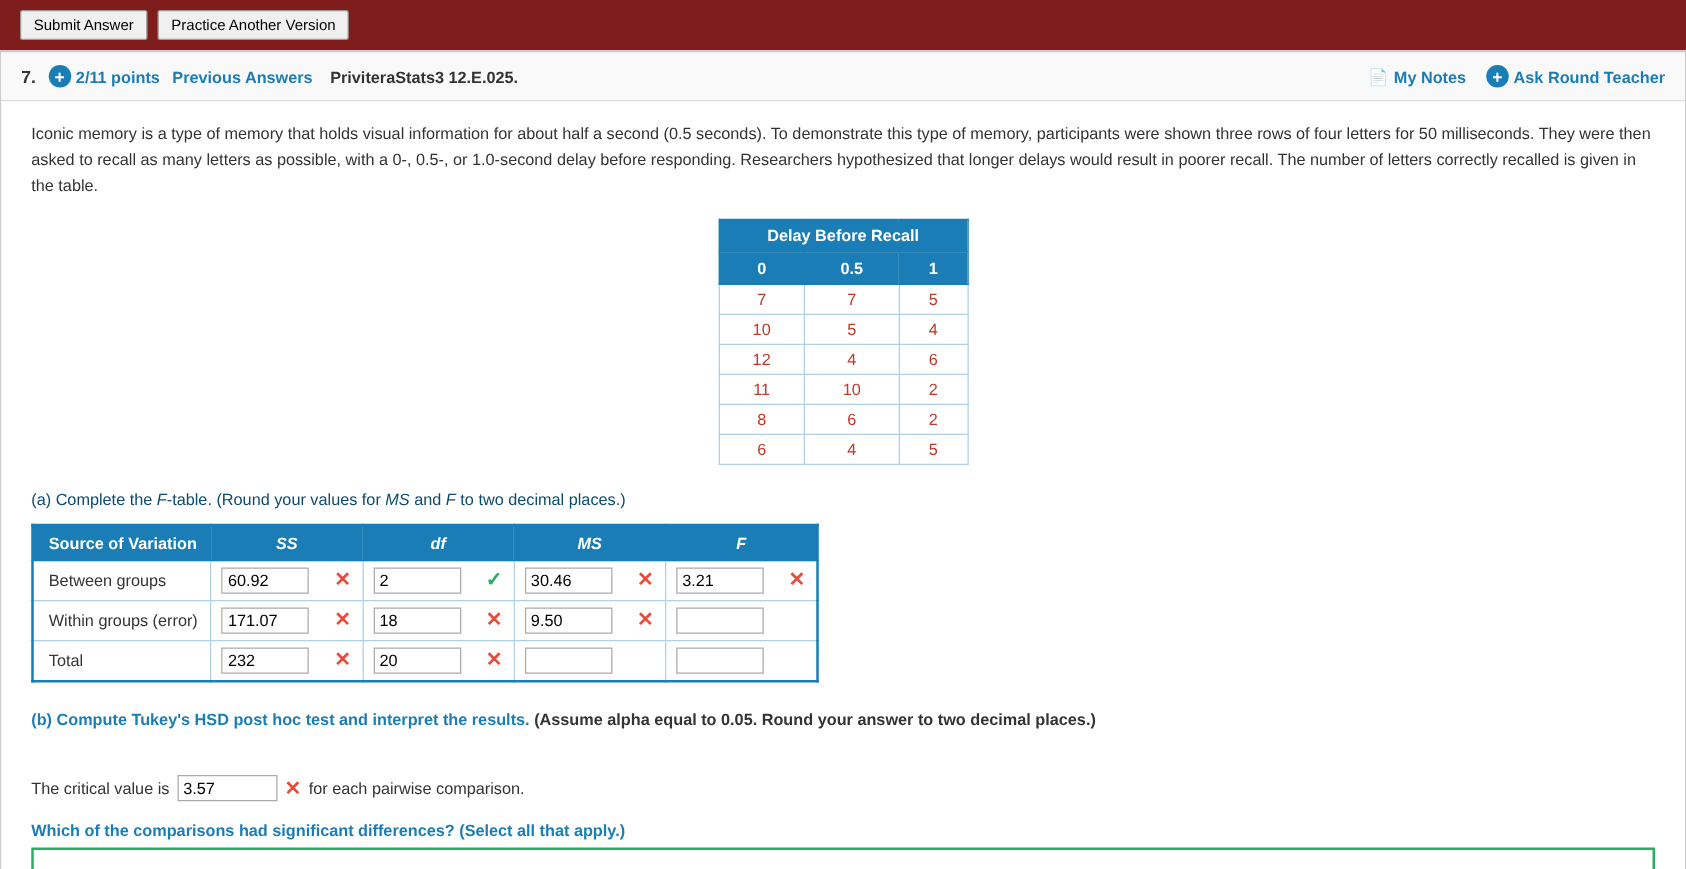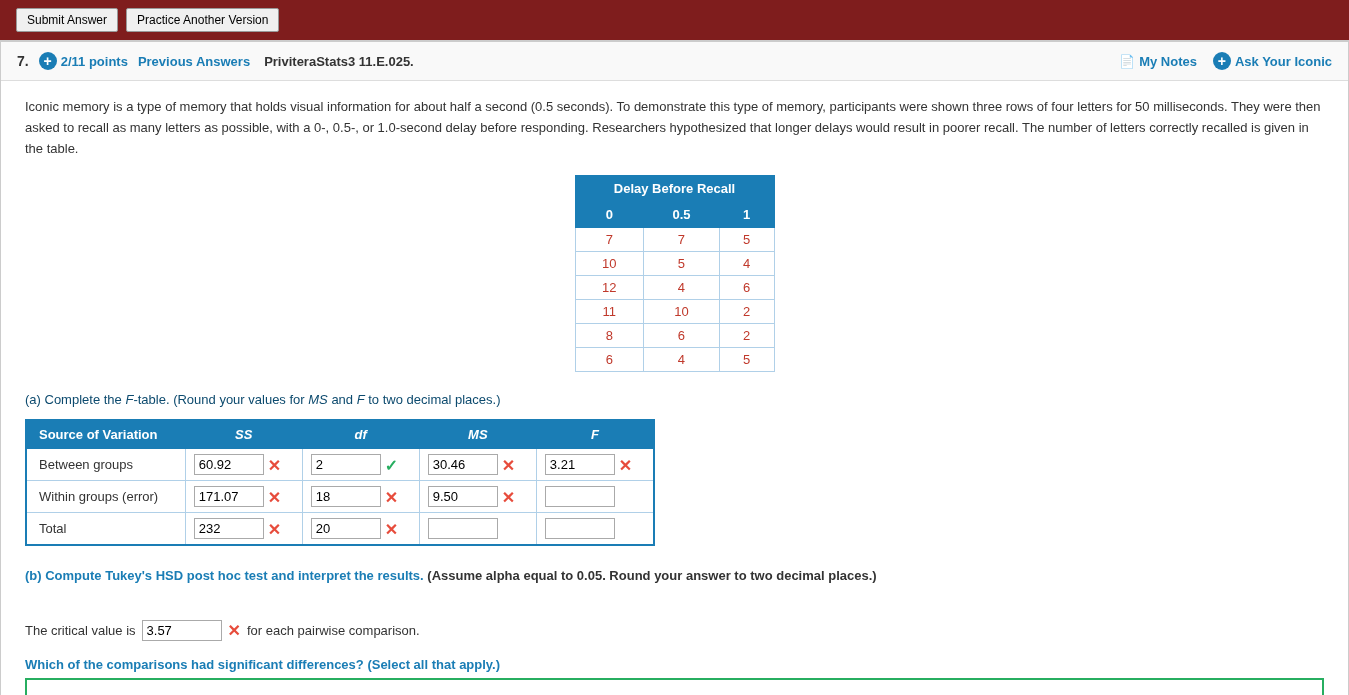--- a/index.html
+++ b/index.html
@@ -161,22 +161,22 @@
       padding-left: 12px;
       color: #333;
       background: #fff;
     }
     .f-table tbody tr {
       background: #fff;
     }
 
     .input-cell {
       display: flex;
-      align-items: flex-end;
-      gap: 4px;
+      align-items: flex-start;
+      gap: 20px;
     }
     .answer-input {
       width: 70px;
       border: 1px solid #aaa;
       padding: 2px 4px;
       font-size: 13px;
     }
     .x-icon {
       color: #e74c3c;
       font-size: 16px;
@@ -237,29 +237,29 @@
 
 <div class="question-container">
 
   <div class="question-header">
     <span class="question-num">7.</span>
     <span class="points-badge">
       <span class="circle-plus">+</span>
       <span>2/11 points</span>
     </span>
     <span class="prev-answers">Previous Answers</span>
-    <span class="problem-id">PriviteraStats3 11.E.025.</span>
+    <span class="problem-id">PriviteraStats3 12.E.025.</span>
     <div class="header-right">
       <a class="my-notes-link">
         <span>📄</span>
         <span>My Notes</span>
       </a>
       <a class="ask-teacher-link">
         <span class="circle-plus">+</span>
-        <span>Ask Your Iconic</span>
+        <span>Ask Round Teacher</span>
       </a>
     </div>
   </div>
 
   <div class="question-body">
 
     <p class="question-text">
       <span>Iconic memory is a type of memory that holds visual information for about half a second (0.5 seconds). To demonstrate this type of memory, participants were shown three rows of four letters for 50 milliseconds. They were then asked to recall as many letters as possible, with a 0-, 0.5-, or 1.0-second delay before responding. Researchers hypothesized that longer delays would result in poorer recall. The number of letters correctly recalled is given in the table.</span>
     </p>
 

